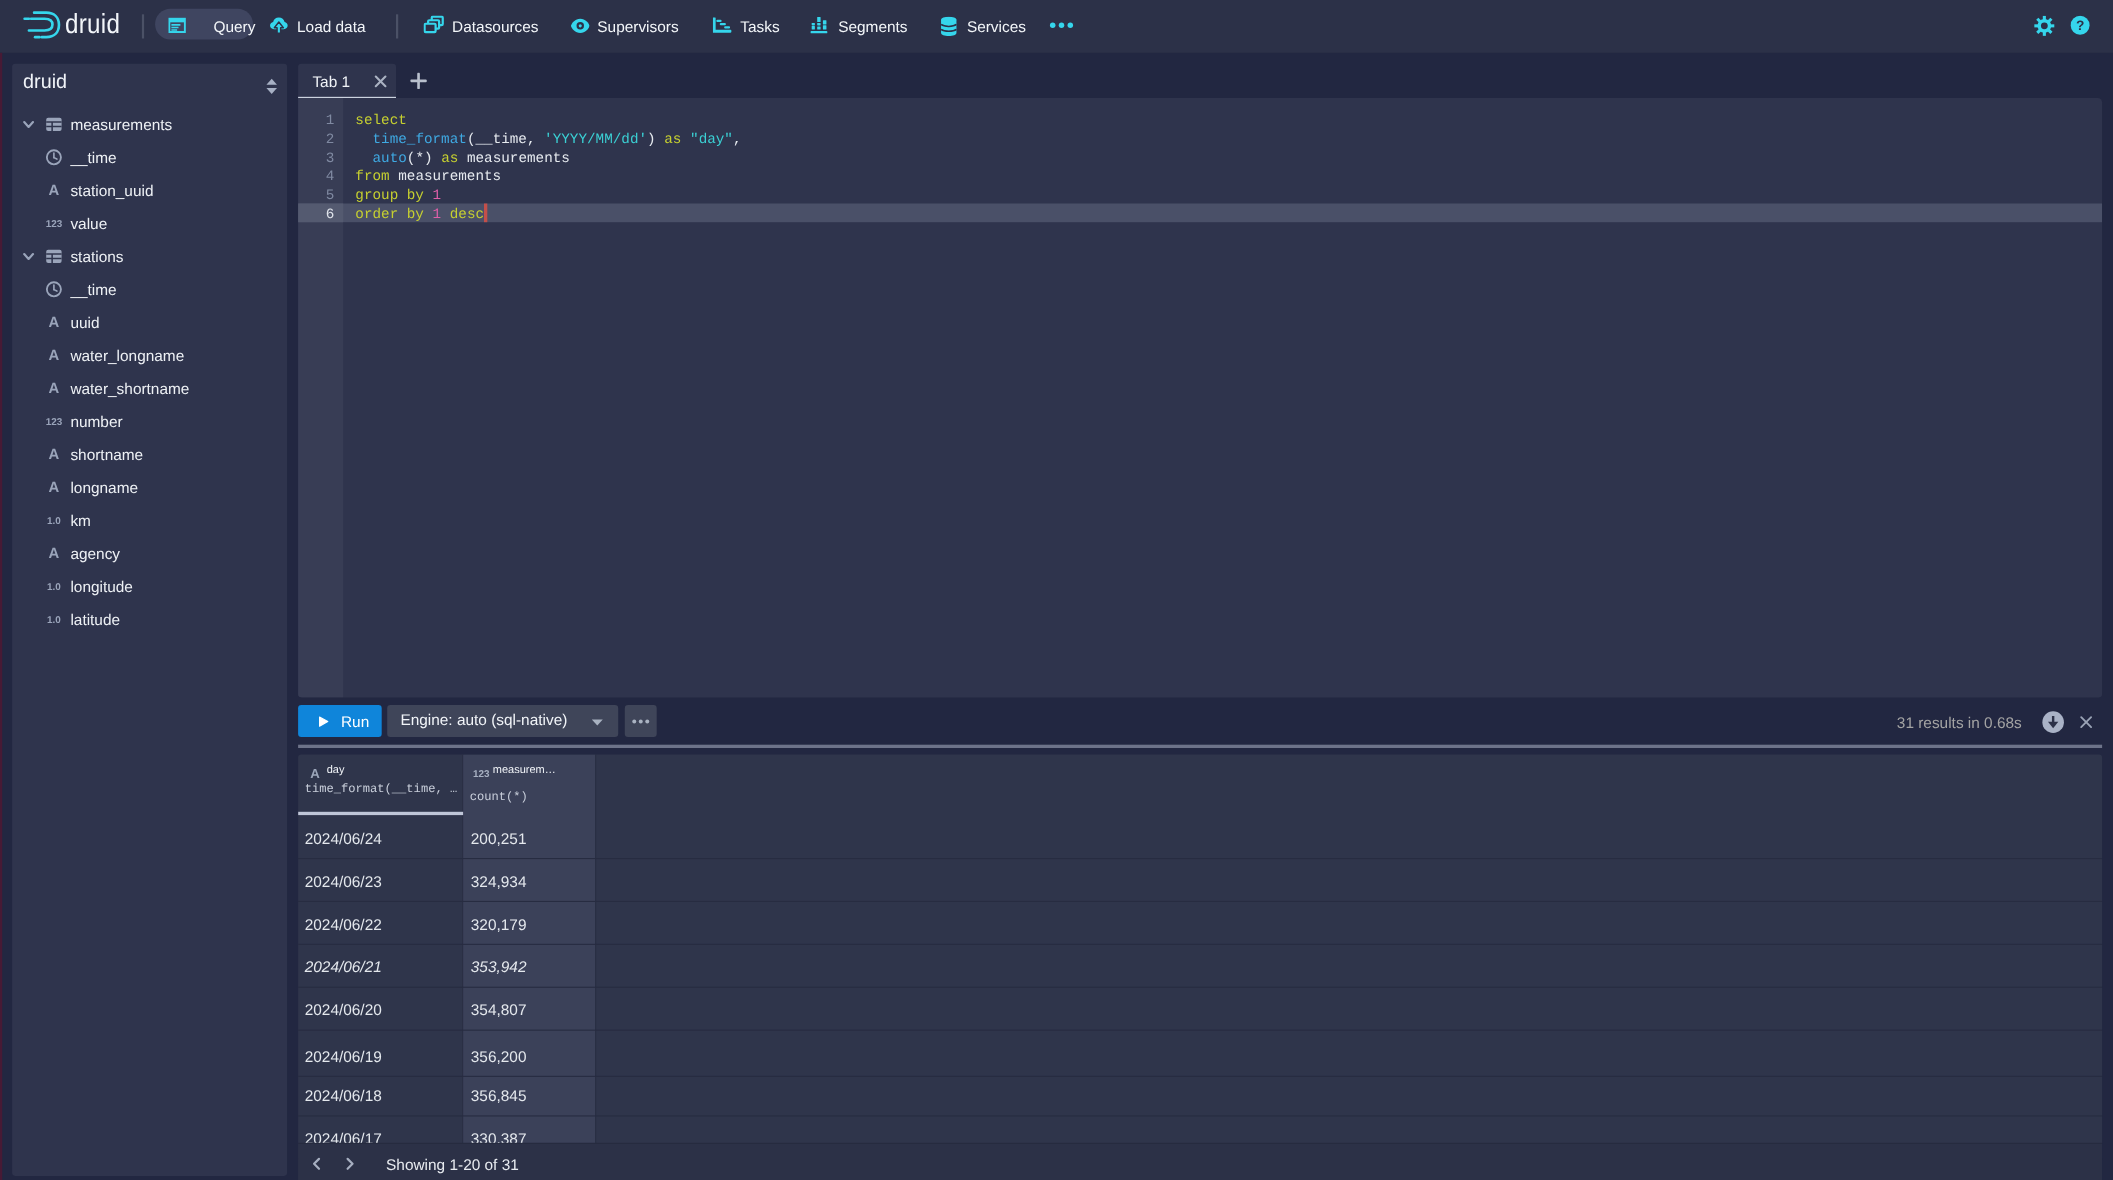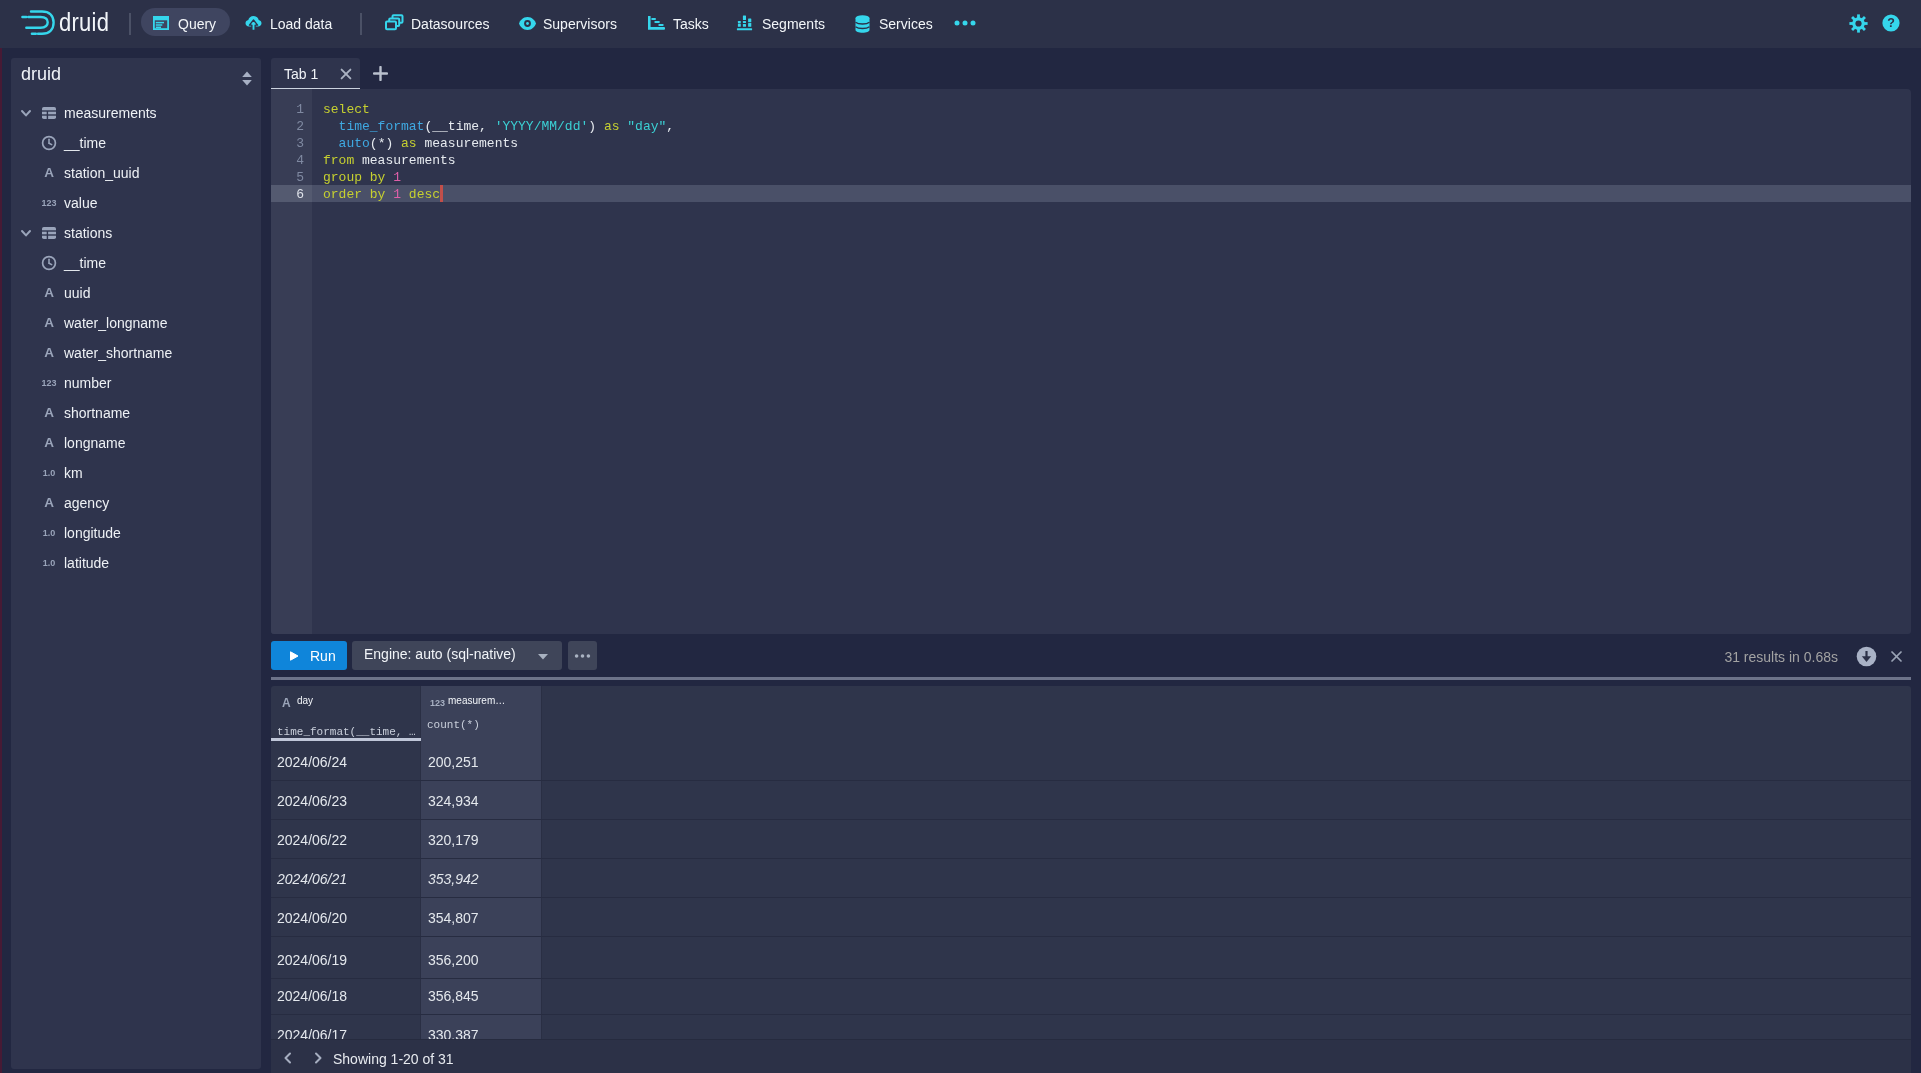--- a/index.html
+++ b/index.html
@@ -44,21 +44,21 @@
 #col2strip{position:absolute;left:150px;top:0;width:120px;height:353px;background:#3b4159;}
 .colgap1{position:absolute;left:149px;top:0;width:1px;height:353px;background:#2a2f44;}
 .colgap2{position:absolute;left:270px;top:0;width:1px;height:353px;background:#2a2f44;}
 #hunderline{position:absolute;left:0;top:52px;width:150px;height:3px;background:#c6ccdb;}
 .hmain{font-size:10px;color:#f2f5f9;position:absolute;}
 .hsub{font-family:"Liberation Mono",monospace;font-size:11px;color:#c9cfdb;position:absolute;white-space:pre;margin-top:1.5px;}
 .rrow{position:absolute;left:0;width:1640px;height:39px;border-bottom:1px solid #272c41;}
 .rrow .c1{position:absolute;left:6px;top:12px;font-size:14px;color:#e4e8ed;}
 .rrow .c2{position:absolute;left:157px;top:12px;font-size:14px;color:#e4e8ed;}
 #pagin{position:absolute;left:0;top:353px;width:1640px;height:34px;background:#2c3147;}
-#pagin .ptext{position:absolute;left:62px;top:12px;font-size:14px;color:#e8ebf0;}
+#pagin .ptext{position:absolute;left:80px;top:12px;font-size:14px;color:#e8ebf0;}
 svg{display:block;}
 </style>
 </head>
 <body>
 <div id="topnav">
   <svg class="abs" style="left:20px;top:9px;" width="36" height="30" viewBox="0 0 36 30">
     <g fill="none" stroke="#35d6ec" stroke-width="2.4" stroke-linecap="round">
       <path d="M11,2.5 H22 C29.2,2.5 33.6,6.6 33.6,13.6 C33.6,20.6 29.2,24.8 22,24.8 H18"></path>
       <path d="M8.2,8 H20.5 C25.2,8 27.7,10.1 27.7,13.35 C27.7,16.6 25.2,18.7 20.5,18.7 H6.3"></path>
       <path d="M2.4,8 H6.3"></path>
@@ -70,21 +70,21 @@
   <div id="pill"></div>
   <svg class="abs" style="left:153px;top:16px;" width="16" height="14" viewBox="0 0 16 14">
     <rect x="0.9" y="0.9" width="14.2" height="12.2" fill="none" stroke="#35d6ec" stroke-width="1.8"></rect>
     <rect x="0.9" y="0.9" width="14.2" height="3.4" fill="#35d6ec" stroke="none"></rect>
     <g stroke="#35d6ec" stroke-width="1.5">
       <line x1="2.8" y1="6.6" x2="11" y2="6.6"></line>
       <line x1="2.8" y1="9" x2="9.3" y2="9"></line>
       <line x1="2.8" y1="11.3" x2="8" y2="11.3"></line>
     </g>
   </svg>
-  <span class="navtext" style="left:178px;">Query</span>
+  <span class="navtext" style="left:194px;">Query</span>
   <svg class="abs" style="left:245px;top:15px;" width="17" height="16" viewBox="0 0 17 16">
     <path d="M4,11.5 C1.9,11.5 0.5,10 0.5,8.2 C0.5,6.6 1.7,5.3 3.3,5 C3.7,2.7 5.8,1 8.5,1 C11.2,1 13.3,2.7 13.7,5 C15.3,5.3 16.5,6.6 16.5,8.2 C16.5,10 15.1,11.5 13,11.5 Z" fill="#35d6ec"></path>
     <path d="M8.5,5 L12.6,10.2 H10.1 V15.3 H6.9 V10.2 H4.4 Z" fill="#35d6ec" stroke="#2c3148" stroke-width="1.3" stroke-linejoin="round"></path>
   </svg>
   <span class="navtext" style="left:270px;">Load data</span>
   <div class="navsep" style="left:360px;"></div>
   <svg class="abs" style="left:385px;top:14px;" width="19" height="17" viewBox="0 0 19 17">
     <g stroke="#35d6ec" stroke-width="2">
       <rect x="7.5" y="1.2" width="10" height="7.6" rx="1" fill="none"></rect>
       <rect x="4.2" y="4.4" width="10" height="7.6" rx="1" fill="#2c3148"></rect>
@@ -322,21 +322,21 @@
     <line x1="12" y1="3" x2="3" y2="12"></line>
   </g>
 </svg>
 <div id="runsep"></div>
 <div id="results">
   <div id="col2strip"></div>
   <div class="colgap1"></div>
   <div class="colgap2"></div>
   <span class="hmain" style="left:11px;top:10px;font-size:12px;font-weight:bold;color:#9ba5b9;">A</span>
   <span class="hmain" style="left:26px;top:9px;">day</span>
-  <span class="hsub" style="left:6px;top:38px;font-family:Liberation Mono, monospace;">time_format(__time, …</span>
+  <span class="hsub" style="left:6px;top:24px;font-family:Liberation Mono, monospace;">time_format(__time, …</span>
   <span class="hmain" style="left:159px;top:12px;font-size:9px;font-weight:bold;color:#a7b0c2;">123</span>
   <span class="hmain" style="left:177px;top:9px;">measurem…</span>
   <span class="hsub" style="left:156px;top:31px;">count(*)</span>
   <div id="hunderline" style="position:absolute;left:0;top:52px;width:150px;height:3px;background:#bfc6d8;"></div>
   <div id="rowsbox">
 <div class="rrow" style="top:56px;padding-left:23px;">
         <span class="c1">2024/06/24</span>
         <span class="c2">200,251</span>
       </div>
 <div class="rrow" style="top:95px;">

